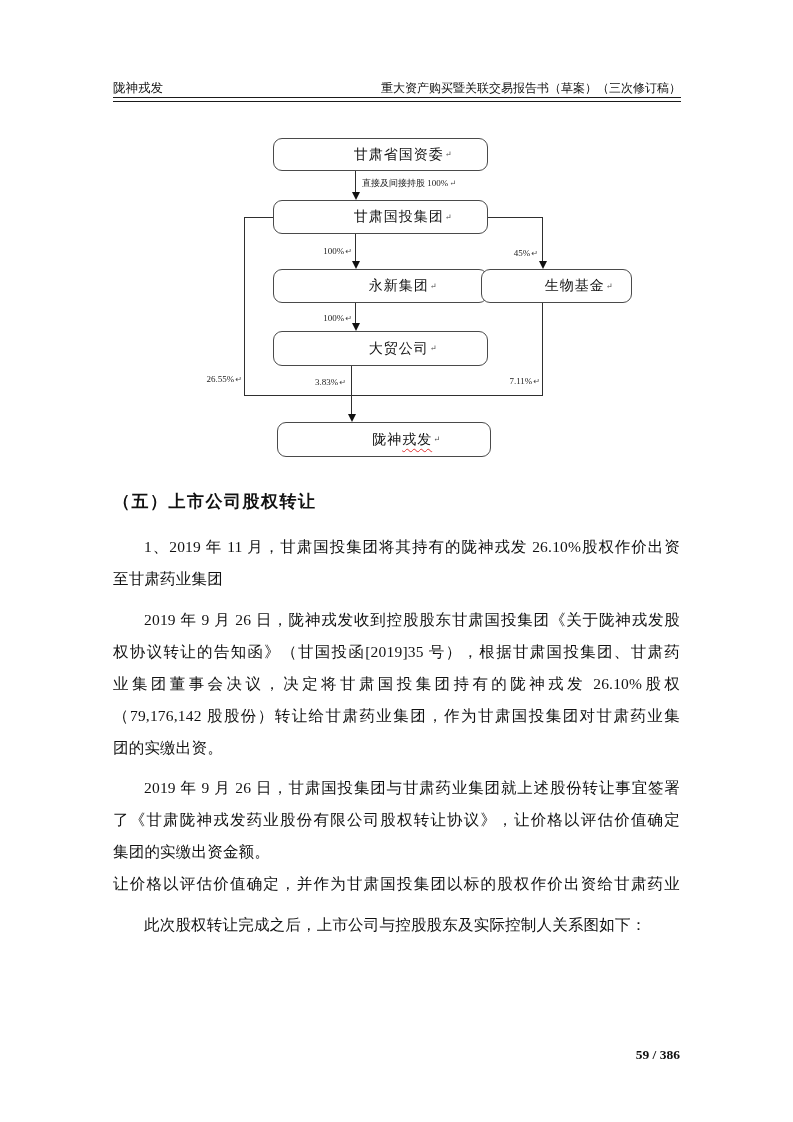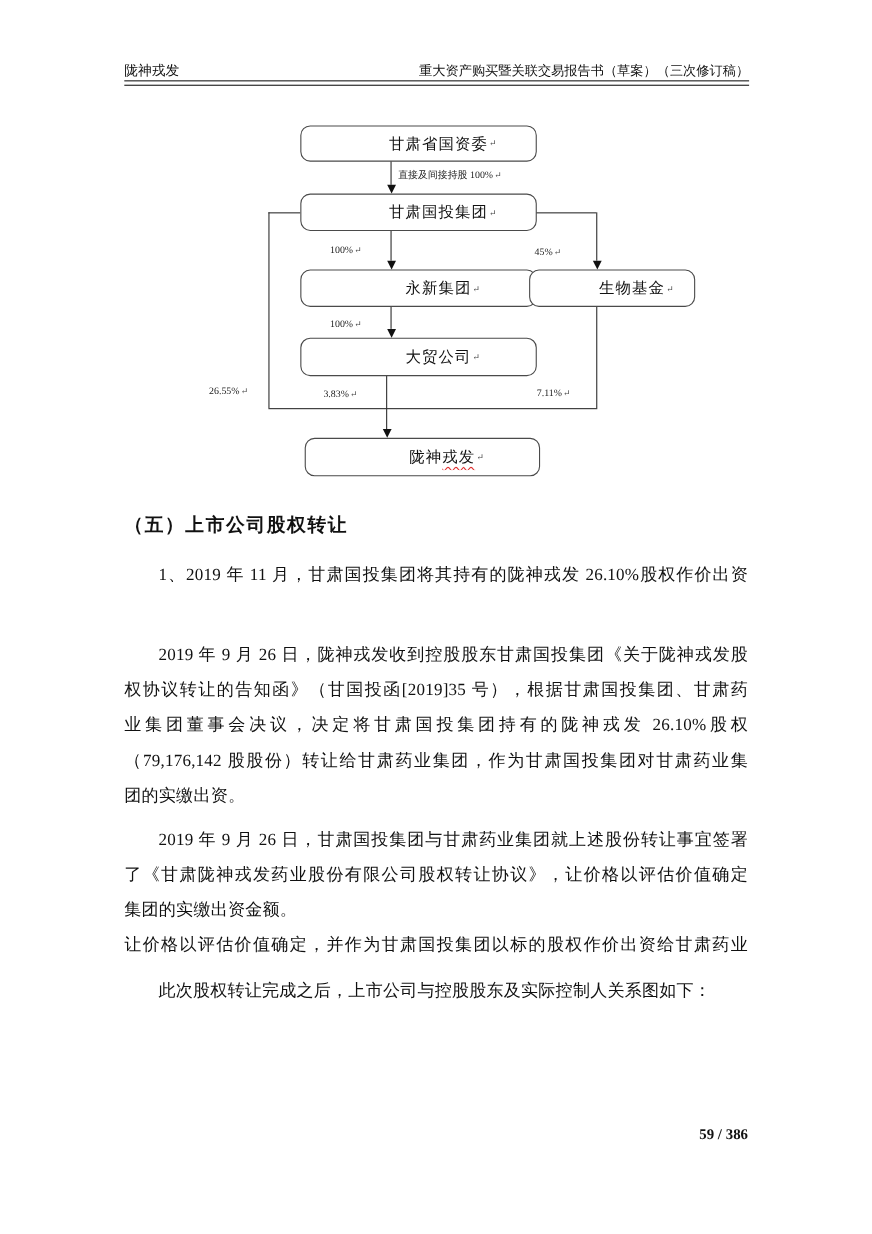--- a/index.html
+++ b/index.html
@@ -5,41 +5,41 @@
   html,body{margin:0;padding:0;background:#e8e8e8;}
   .page{
     position:relative;
     width:793px;height:1122px;
     margin:0 auto;
     background:#ffffff;
     font-family:"Liberation Serif","DejaVu Serif",serif;
     color:#111;
     overflow:hidden;
   }
-  .abs{position:absolute;}
+  .abs{position:absolute;margin-top:24px;}
 
   
   .hdr-left{left:113px;top:56px;font-size:12.5px;}
   .hdr-right{right:112px;top:56px;font-size:12px;}
   .hdr-rule{left:113px;top:73px;width:568px;height:3px;
     border-top:1px solid #1a1a1a;border-bottom:1px solid #1a1a1a;}
 
   
   .node{
     border:1.3px solid #4a4a4a;border-radius:9px;
     display:flex;align-items:center;justify-content:center;
     font-size:14px;letter-spacing:1px;background:#fff;z-index:2;padding-left:44px;
   }
   .pmark{font-size:8px;color:#444;letter-spacing:0;margin-left:1px;}
   .vline{width:1px;background:#2f2f2f;z-index:1;}
   .hline{height:1px;background:#2f2f2f;z-index:1;}
   .arrow-down{width:0;height:0;border-left:4px solid transparent;
     border-right:4px solid transparent;border-top:8px solid #111;z-index:2;}
   .pct{font-size:9px;line-height:10px;color:#222;letter-spacing:0;}
-  .pct.r{}
+  .pct.r{text-align:right;font-family:Liberation Serif, serif;}
   .misspell{text-decoration:underline;text-decoration-style:wavy;
     text-decoration-color:#e03030;text-decoration-thickness:1px;
     text-underline-offset:4px;}
 
   
   .sec-heading{left:113px;top:466px;font-family:"Liberation Sans","DejaVu Sans",sans-serif;
     font-weight:bold;font-size:17px;letter-spacing:1.5px;}
   .para{width:567px;left:113px;font-size:15.5px;}
   .para .ln{height:32px;line-height:32px;overflow:hidden;letter-spacing:0.2px;}
   .para .jline{text-align:justify;text-align-last:justify;text-justify:inter-character;}
@@ -128,20 +128,21 @@
     </div>
     <div class="abs pct r" style="left:488px;top:352px;width:52px">
       <span>7.11%</span><span class="pmark">↵</span>
     </div>
   </div>
 
   <div class="abs sec-heading">（五）上市公司股权转让</div>
 
   <div class="abs para" style="top:507px">
     <div class="ln jline first">1、2019 年 11 月，甘肃国投集团将其持有的陇神戎发 26.10%股权作价出资</div>
+    <div class="ln">至甘肃药业集团</div>
   </div>
 
   <div class="abs para" style="top:580px">
     <div class="ln jline first">2019 年 9 月 26 日，陇神戎发收到控股股东甘肃国投集团《关于陇神戎发股</div>
     <div class="ln jline">权协议转让的告知函》（甘国投函[2019]35 号），根据甘肃国投集团、甘肃药</div>
     <div class="ln jline">业集团董事会决议，决定将甘肃国投集团持有的陇神戎发 26.10%股权</div>
     <div class="ln jline">（79,176,142 股股份）转让给甘肃药业集团，作为甘肃国投集团对甘肃药业集</div>
     <div class="ln">团的实缴出资。</div>
   </div>
 

